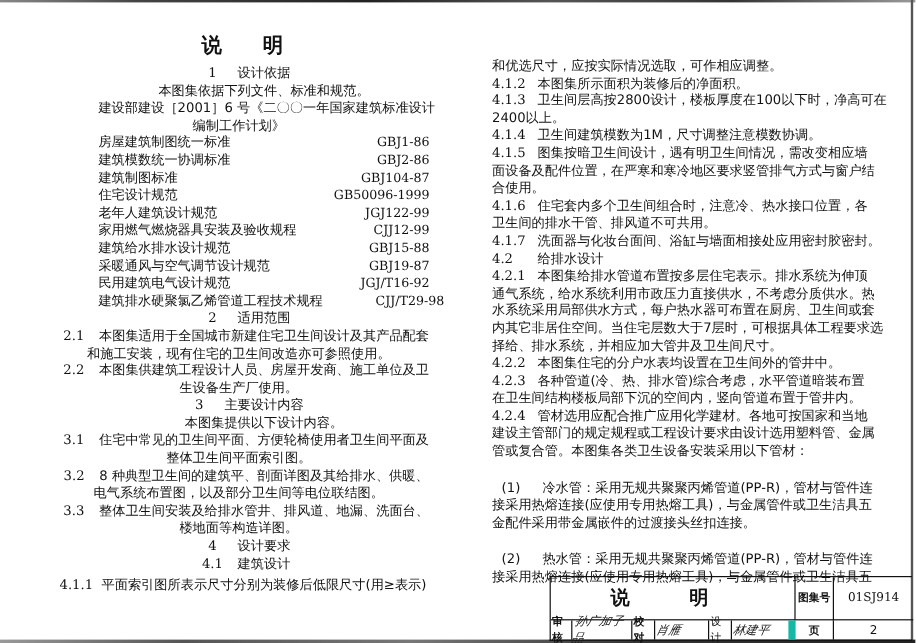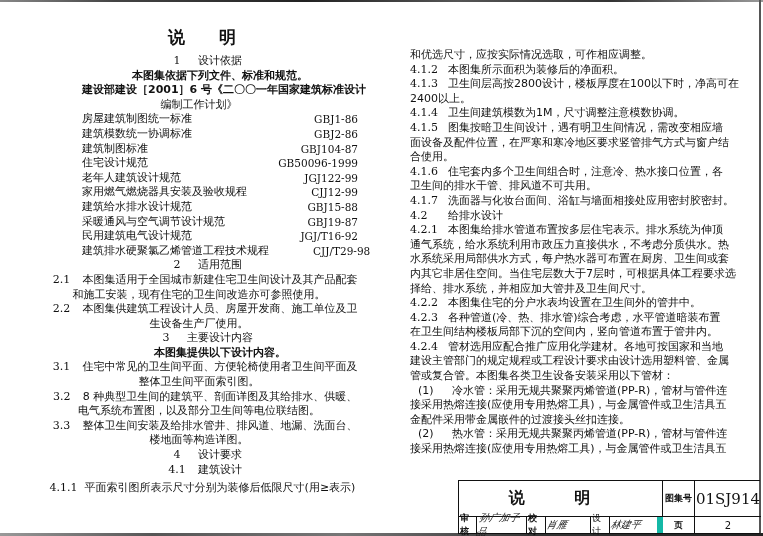--- a/index.html
+++ b/index.html
@@ -18,43 +18,43 @@
   .title {
     position: absolute; left: 168px; top: 26px;
     font-size: 17px; font-weight: bold; letter-spacing: 14px;
     font-family: "DejaVu Serif", "Liberation Serif", serif;
   }
   .col { position: absolute; font-size: 11px; line-height: 14.6px; }
   .col-left { left: 40px; top: 54px; width: 318px; text-align: center; }
   .col-right { left: 410px; top: 48px; width: 326px; }
   .line { white-space: nowrap; height: 14.6px; position: relative; }
   .num { display: inline-block; width: 42px; font-family: "DejaVu Serif", "Liberation Serif", serif; }
-  .ind { padding-left: 42px; font-weight: bold; }
+  .ind { padding-left: 42px; }
   .std { display: flex; justify-content: space-between; padding-left: 42px; gap: 44px; }
   .std .code { font-family: "DejaVu Serif", "Liberation Serif", serif; font-size: 10.5px; }
   .rnum { display: inline-block; width: 38px; font-family: "DejaVu Serif", "Liberation Serif", serif; }
-  .sub { padding-left: 8px; }
+  .sub { padding-left: 8px; margin-top: 16px; }
   .subn { display: inline-block; width: 34px; }
   .gap { height: 4px; }
 
   .titleblock {
     position: absolute; left: 458px; top: 480px; width: 302px; height: 54px;
     border: 1.5px solid #111; border-right: none; box-sizing: border-box;
   }
   .tb-main { position: absolute; left: 0; top: 0; width: 204px; height: 36px;
     border-right: 1px solid #111; border-bottom: 1px solid #111; box-sizing: border-box;
     display: flex; align-items: center; justify-content: center;
     font-size: 16px; font-weight: bold; letter-spacing: 22px;
     font-family: "DejaVu Serif", "Liberation Serif", serif; }
   .tb-setlabel { position: absolute; left: 204px; top: 0; width: 32px; height: 36px;
     border-right: 1px solid #111; border-bottom: 1px solid #111; box-sizing: border-box;
     font-size: 9px; font-weight: bold; display: flex; align-items: center; justify-content: center; }
   .tb-setval { position: absolute; left: 236px; top: 0; width: 66px; height: 36px;
     border-bottom: 1px solid #111; box-sizing: border-box;
-    font-size: 15px; display: flex; align-items: center; justify-content: center;
+    font-size: 10px; display: flex; align-items: center; justify-content: center;
     font-family: "DejaVu Serif", "Liberation Serif", serif; }
   .tb-row { position: absolute; left: 0; top: 36px; width: 204px; height: 16px;
     border-right: 6px solid #14b8a6; box-sizing: border-box; display: flex; font-size: 9px; }
   .tb-cell { display: flex; align-items: center; box-sizing: border-box; border-right: 1px solid #111; padding: 0 1px; }
   .tb-cell:last-child { border-right: none; }
   .sig { font-family: "DejaVu Serif", "Liberation Serif", serif; font-style: italic; font-size: 10px; color: #222; transform: skewX(-12deg); }
   .tb-pagelabel { position: absolute; left: 204px; top: 36px; width: 32px; height: 16px;
     border-right: 1px solid #111; box-sizing: border-box; font-size: 9px; font-weight: bold;
     display: flex; align-items: center; justify-content: center; }
   .tb-pageval { position: absolute; left: 236px; top: 36px; width: 66px; height: 16px;

